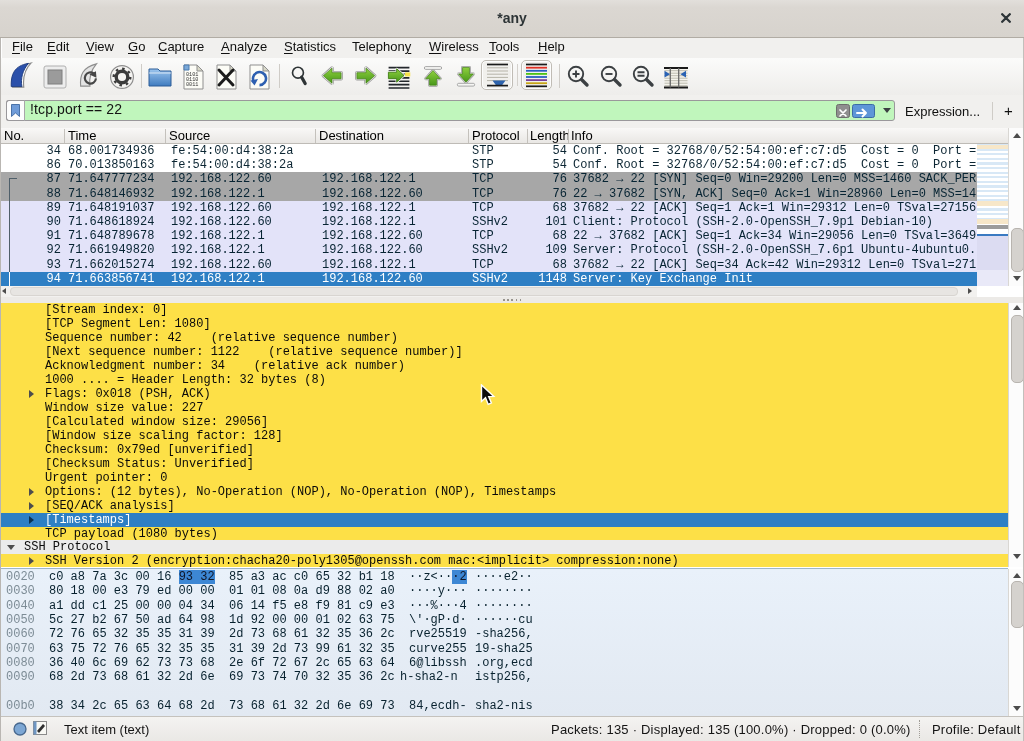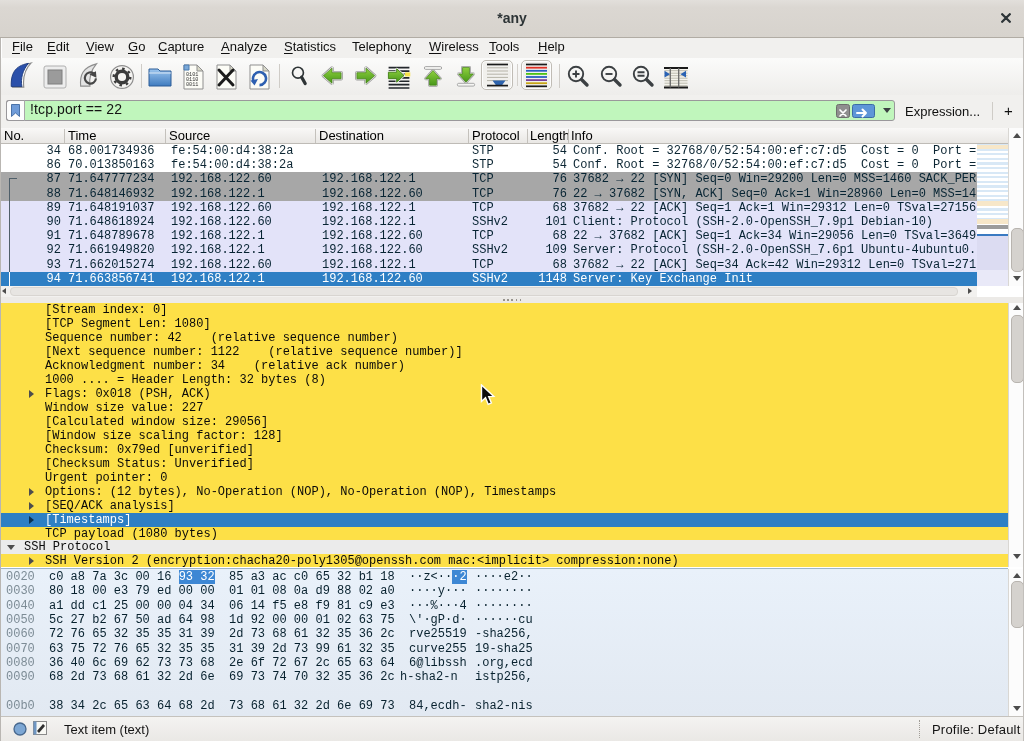--- a/index.html
+++ b/index.html
@@ -61,21 +61,21 @@
 .tri-r{position:absolute;width:0;height:0;border-left:5px solid #4d4d4d;
  border-top:4px solid transparent;border-bottom:4px solid transparent;top:3px}
 .tri-d{position:absolute;width:0;height:0;border-top:5px solid #4d4d4d;
  border-left:4px solid transparent;border-right:4px solid transparent;top:5px}
 
 #hexpane{left:1px;top:568px;width:1007px;height:148px;background:linear-gradient(#e9f1fa,#e2e9f2);
  border-top:1px solid #9eb6c8;overflow:hidden;box-sizing:border-box}
 .hrow{position:absolute;left:0;width:100%;height:14.35px;line-height:14.5px;
  font-family:"Liberation Mono",monospace;font-size:12px;color:#07212e;white-space:pre}
 .hoff{color:#7d8c96}
-.hsel{background:#3d87d4;color:#ffffff}
+.hsel{background:#3d87d4;color:#0f172a}
 
 #statusbar{left:0px;top:716px;width:1024px;height:25px;
  background:linear-gradient(#f4f3f1,#eae8e5);border-top:1px solid #c5c2bd;box-sizing:border-box;
  font-size:13px;color:#141414}
 
 #cursor{left:480px;top:384px}
 </style></head>
 <body>
 <div class="abs" style="left:0;top:38px;width:1px;height:703px;background:#b9b6b2;z-index:50"></div>
 <div class="abs" style="left:1023px;top:38px;width:1px;height:703px;background:#c2bfbb;z-index:50"></div>
@@ -352,18 +352,19 @@
   <svg style="position:absolute;left:13px;top:5px" width="14" height="14" viewBox="0 0 14 14">
     <circle cx="7" cy="7" r="6" fill="#7da7d4" stroke="#47688e" stroke-width="1.3"></circle>
   </svg>
   <svg style="position:absolute;left:33px;top:4px" width="15" height="15" viewBox="0 0 15 15">
     <rect x="0.5" y="0.5" width="13" height="13" fill="#f8f8f4" stroke="#8a8a8a"></rect>
     <rect x="0.5" y="0.5" width="3" height="13" fill="#6f96c2"></rect>
     <path d="M4,10 L10,3 L12,5 L6,12 z" fill="#2f2f2f"></path>
     <path d="M10,3 L12,5" stroke="#888" stroke-width="1"></path>
   </svg>
   <span style="position:absolute;left:64px;top:5px">Text item (text)</span>
+  <span style="position:absolute;left:551px;top:5px;letter-spacing:0.22px">Packets: 135 · Displayed: 135 (100.0%) · Dropped: 0 (0.0%)</span>
   <div style="position:absolute;left:919px;top:3px;width:0;height:18px;border-left:1px dotted #a19d97"></div>
   <span style="position:absolute;left:932px;top:5px;letter-spacing:0.2px">Profile: Default</span>
 </div>
 <svg class="abs" id="cursor" width="17" height="23" viewBox="0 0 17 23">
   <path d="M1.5,1 L1.5,17.5 L5.5,13.8 L8.2,20.3 L11.4,18.9 L8.7,12.6 L13.8,12.4 Z" fill="#0c0c0c" stroke="#fdfdfd" stroke-width="1.4"></path>
 </svg>
 
 </body></html>

